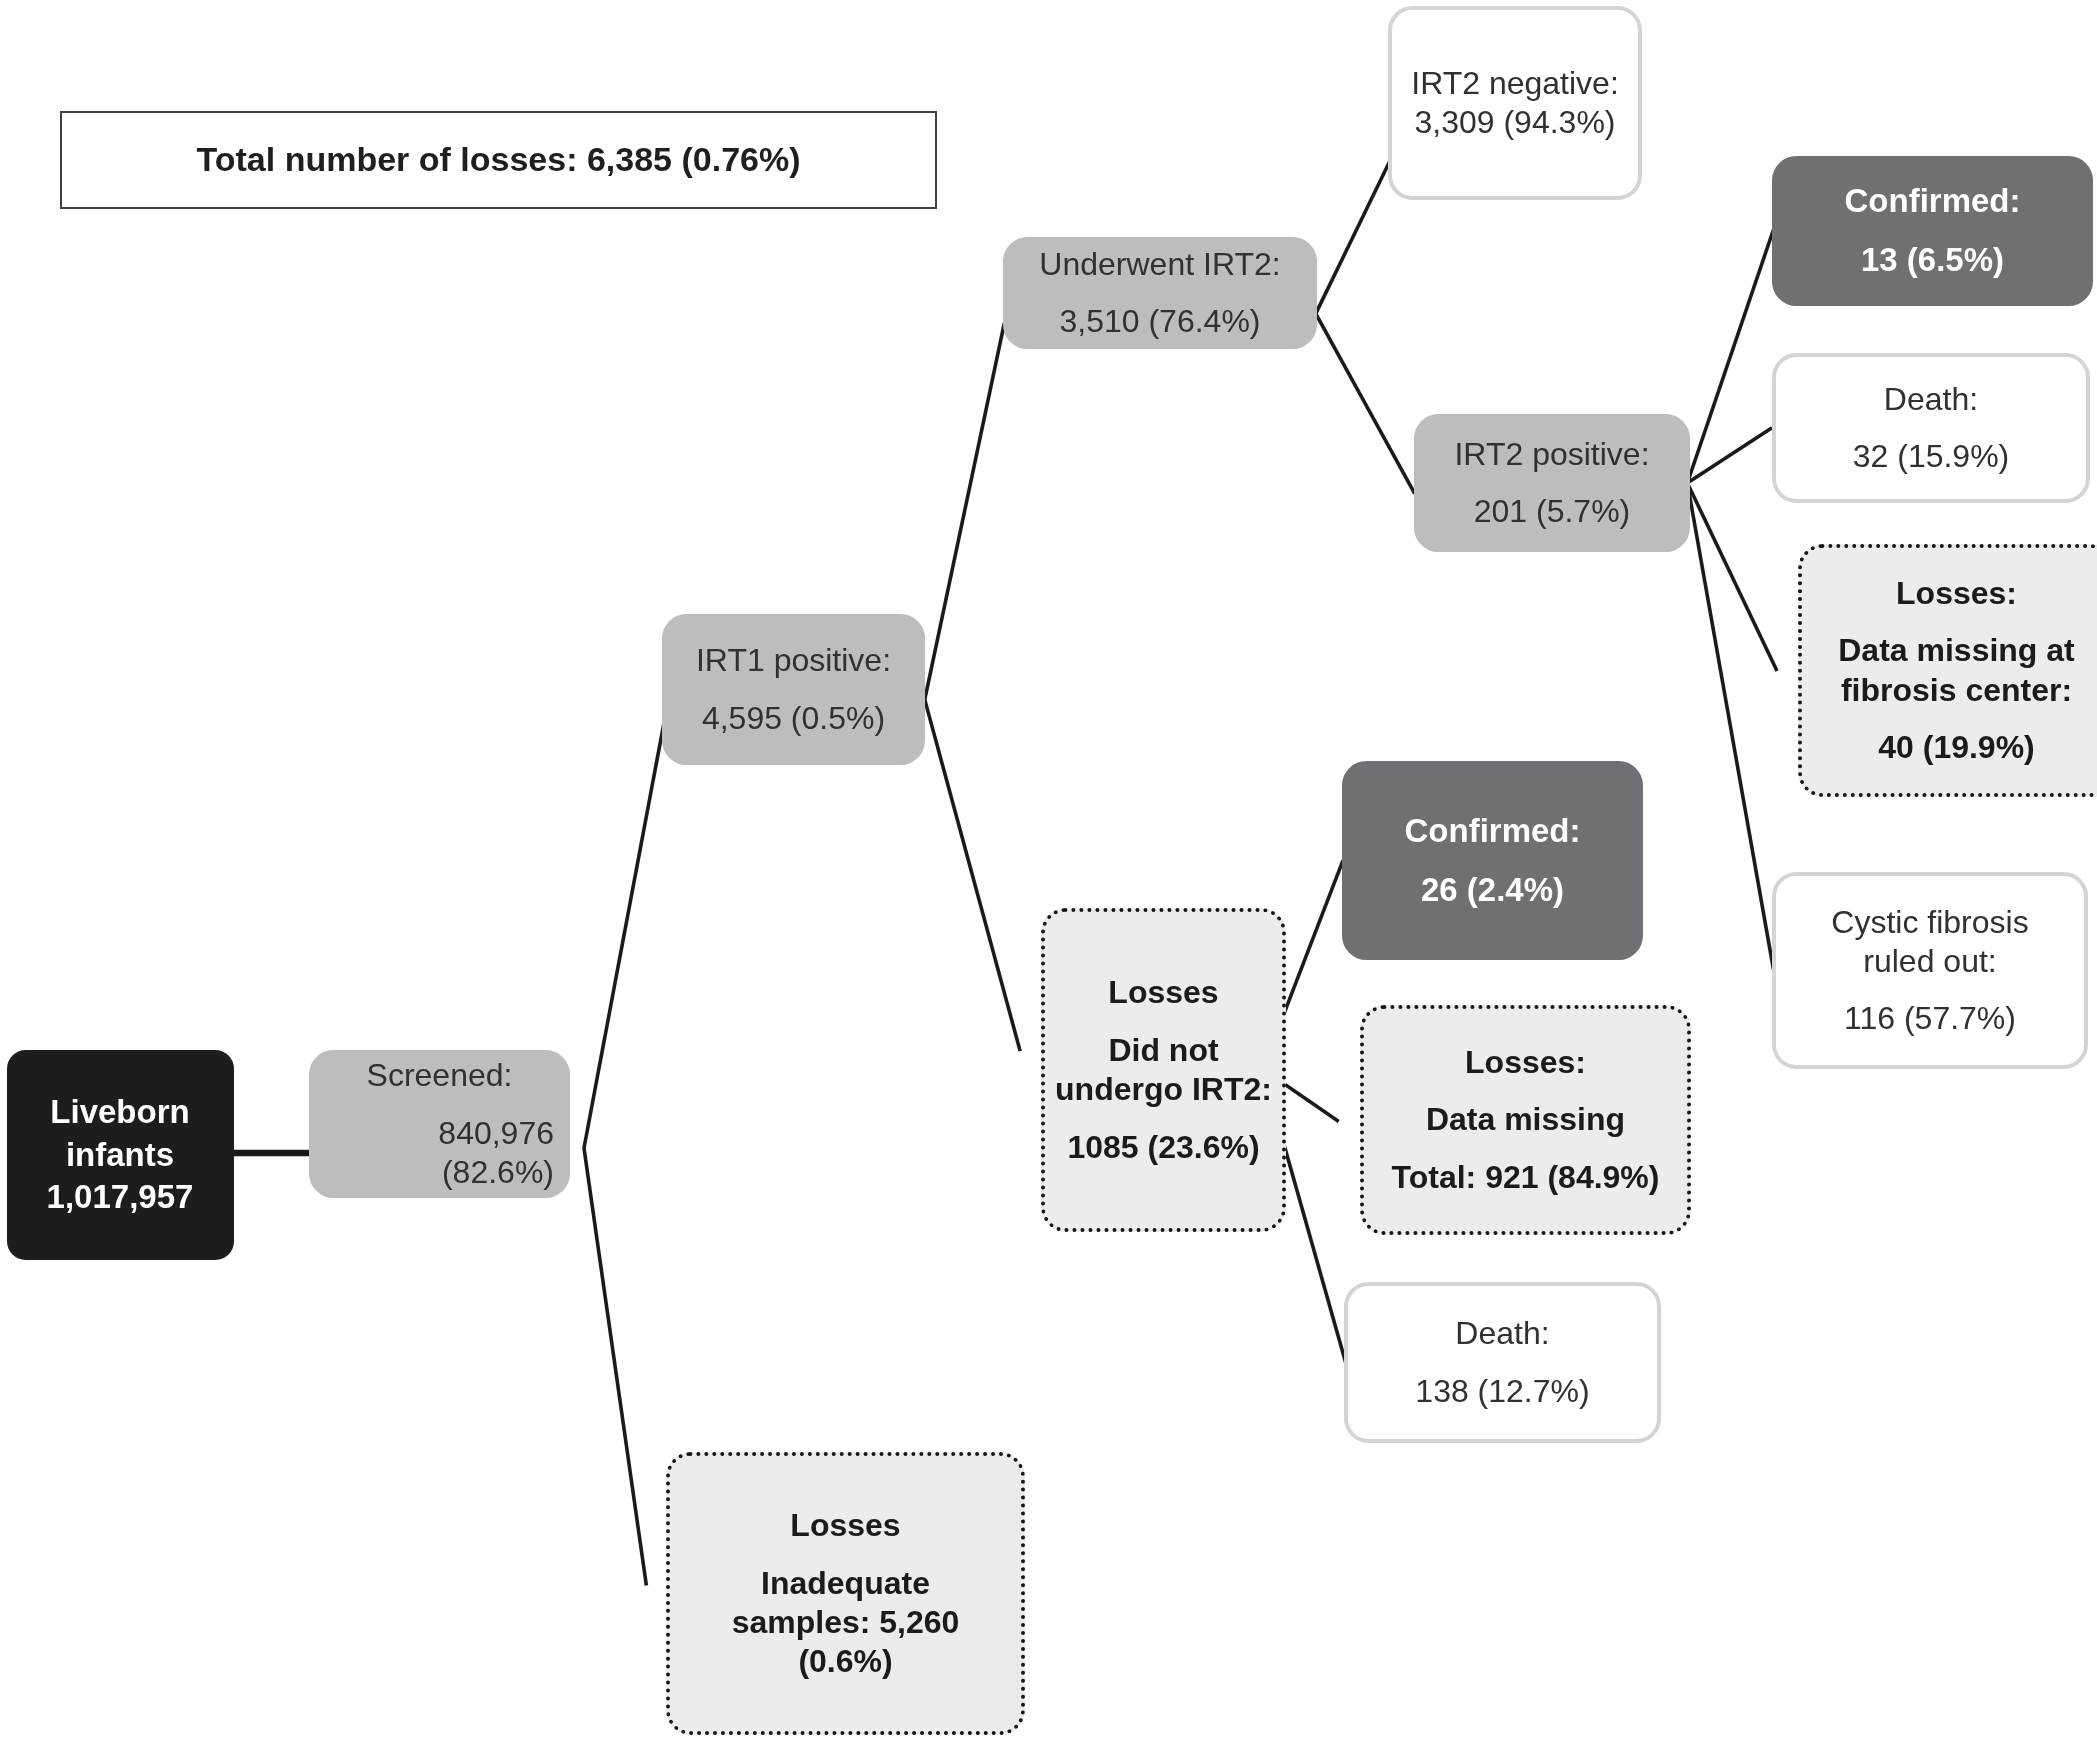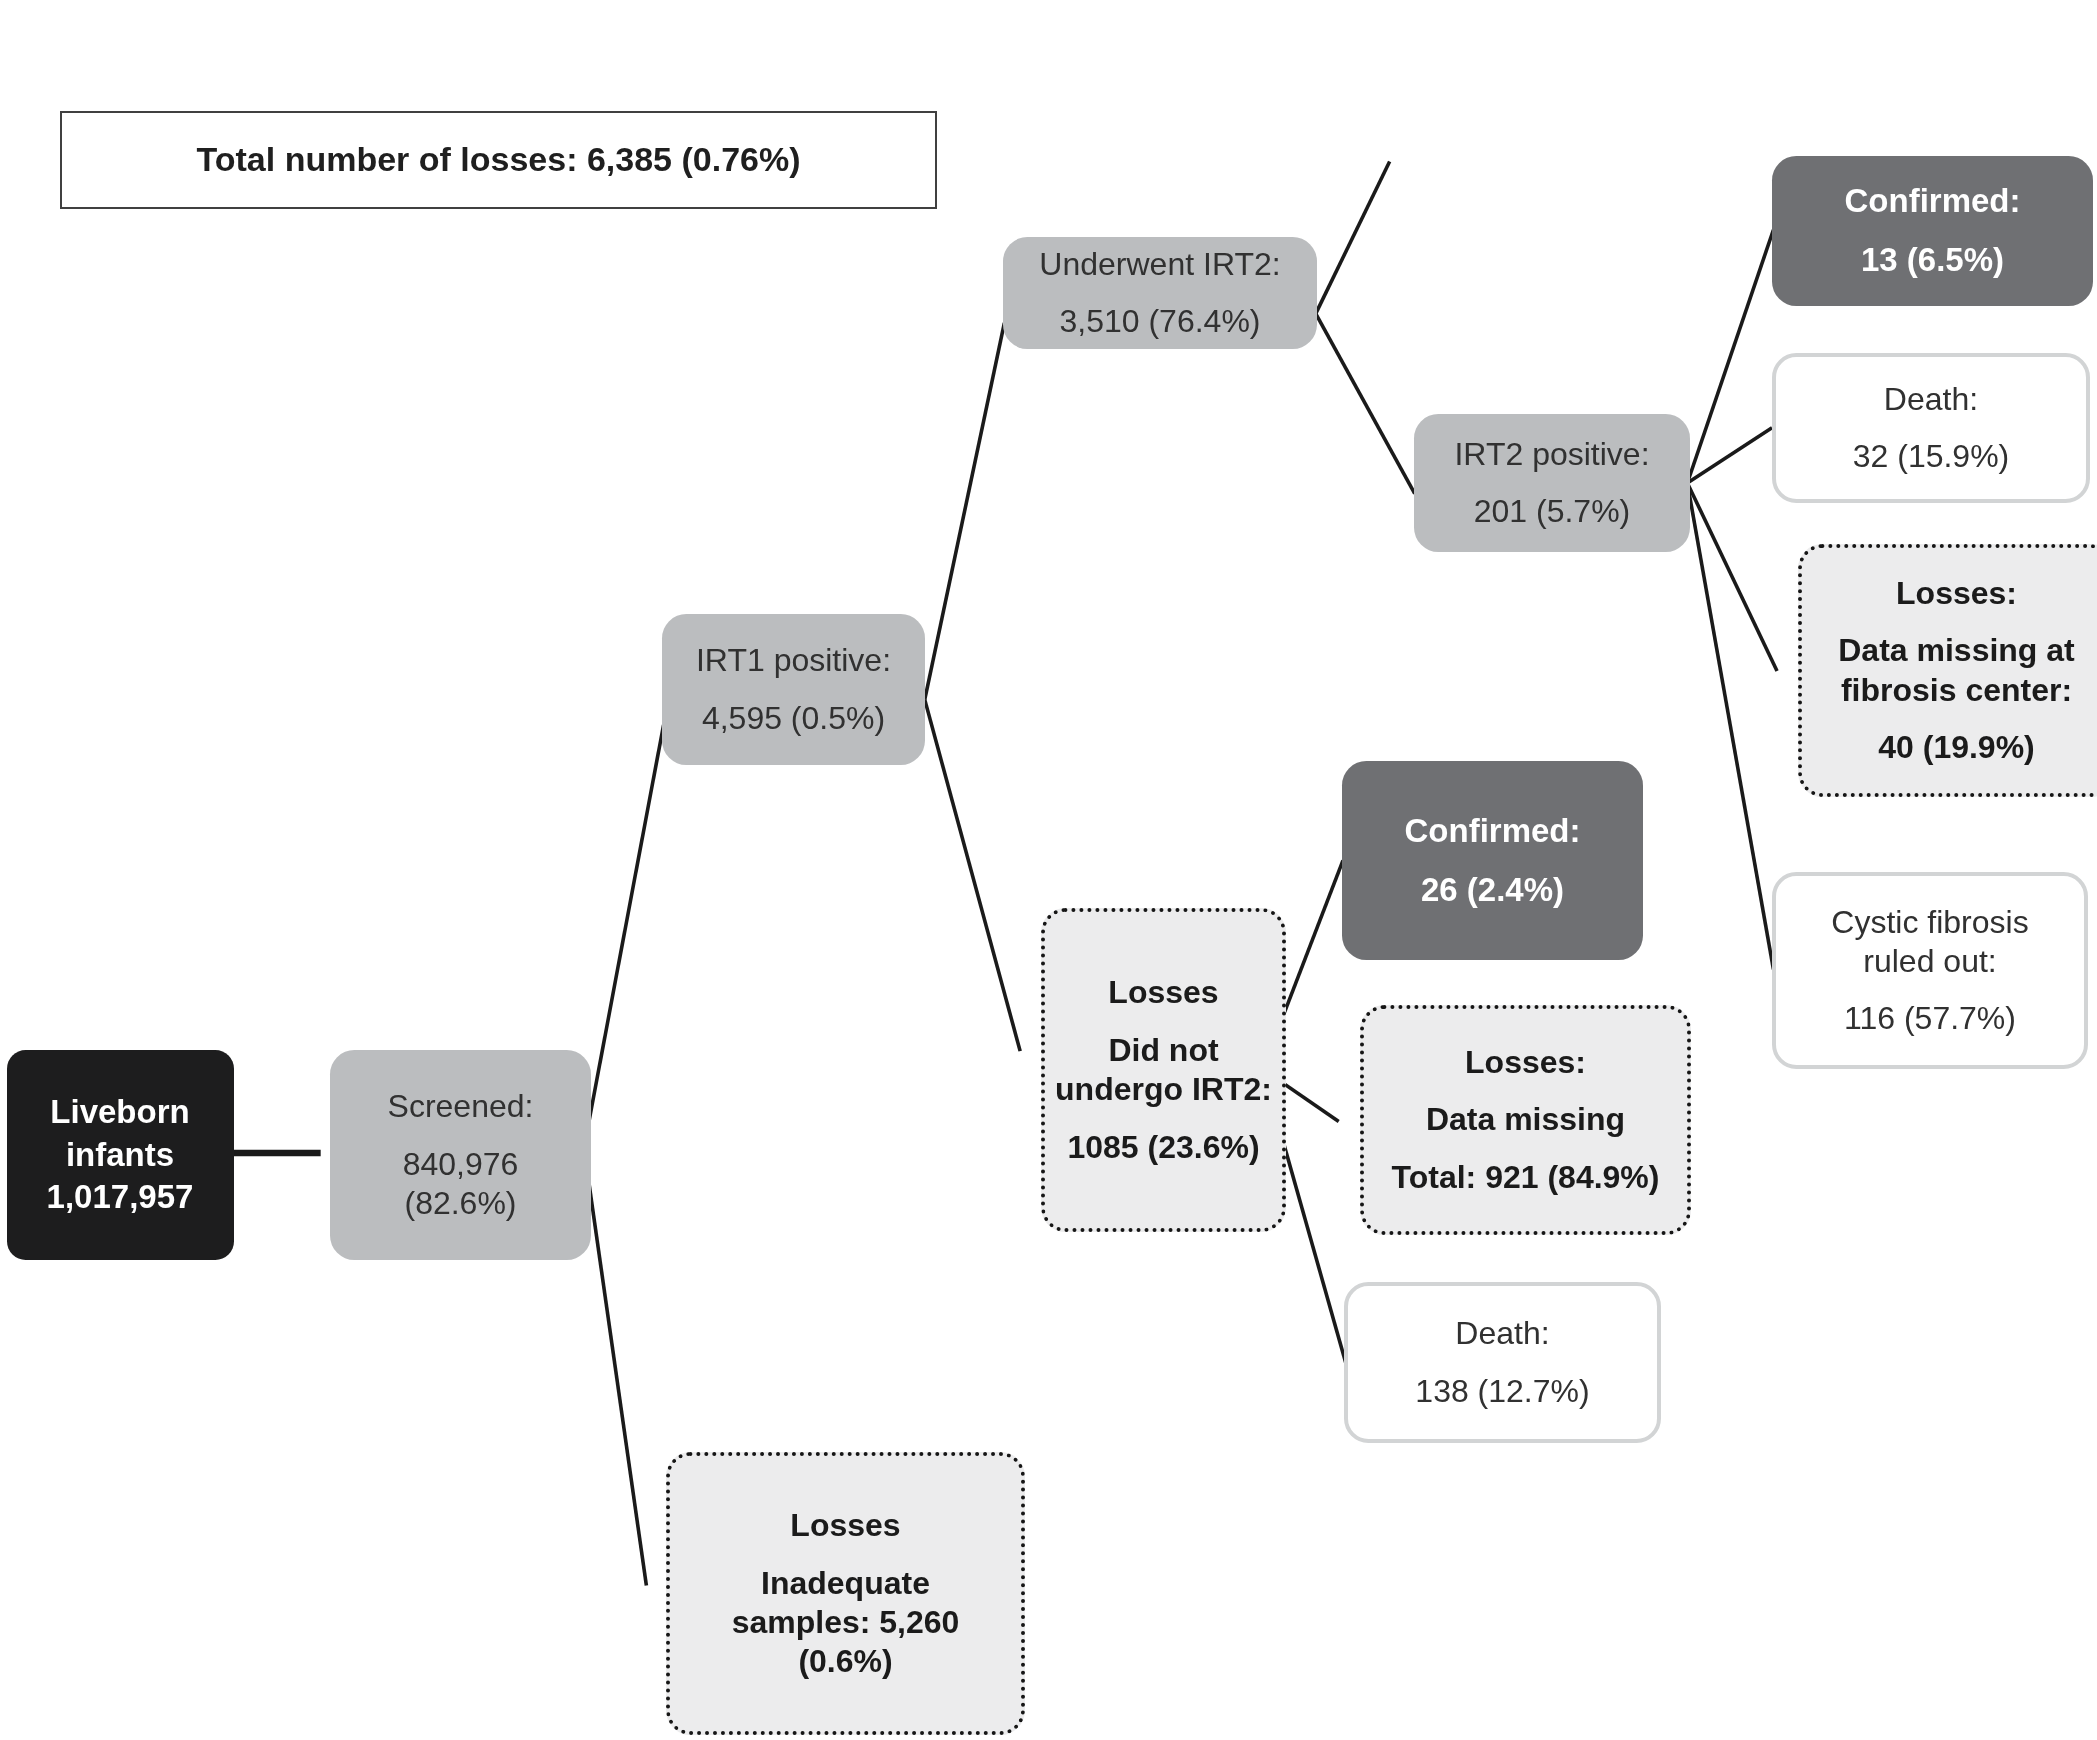--- a/index.html
+++ b/index.html
@@ -52,35 +52,38 @@
   </svg>
 
   <div class="node plain" style="left:60px;top:111px;width:877px;height:98px;">
     <div class="line">Total number of losses: 6,385 (0.76%)</div>
   </div>
 
   <div class="node black" style="left:6.5px;top:1050px;width:227px;height:210px;">
     <div class="line">Liveborn infants 1,017,957</div>
   </div>
 
-  <div class="node gray" style="left:330px;top:1050px;width:261px;height:210px;">
+  <div class="node gray" style="left:309px;top:1050px;width:261px;height:148px;text-align:right;">
     <div class="line">Screened:</div>
     <div class="line">840,976 (82.6%)</div>
   </div>
 
   <div class="node gray" style="left:662px;top:614px;width:263px;height:151px;">
     <div class="line">IRT1 positive:</div>
     <div class="line">4,595 (0.5%)</div>
   </div>
 
   <div class="node gray" style="left:1003px;top:237px;width:314px;height:112px;">
     <div class="line">Underwent IRT2:</div>
     <div class="line">3,510 (76.4%)</div>
   </div>
 
+  <div class="node white" style="left:1388px;top:5.7px;width:254px;height:194px;">
+    <div class="line">IRT2 negative: 3,309 (94.3%)</div>
+  </div>
 
   <div class="node gray" style="left:1414px;top:414px;width:276px;height:138px;">
     <div class="line">IRT2 positive:</div>
     <div class="line">201 (5.7%)</div>
   </div>
 
   <div class="node dark" style="left:1772px;top:156px;width:321px;height:150px;">
     <div class="line">Confirmed:</div>
     <div class="line">13 (6.5%)</div>
   </div>

